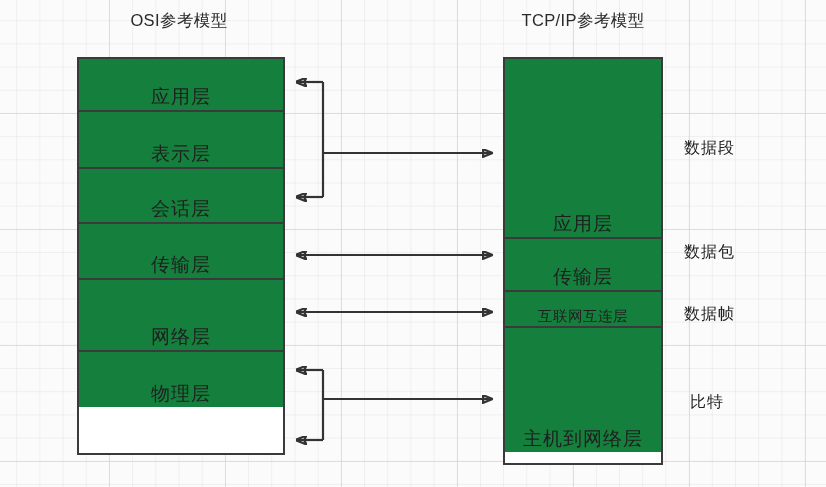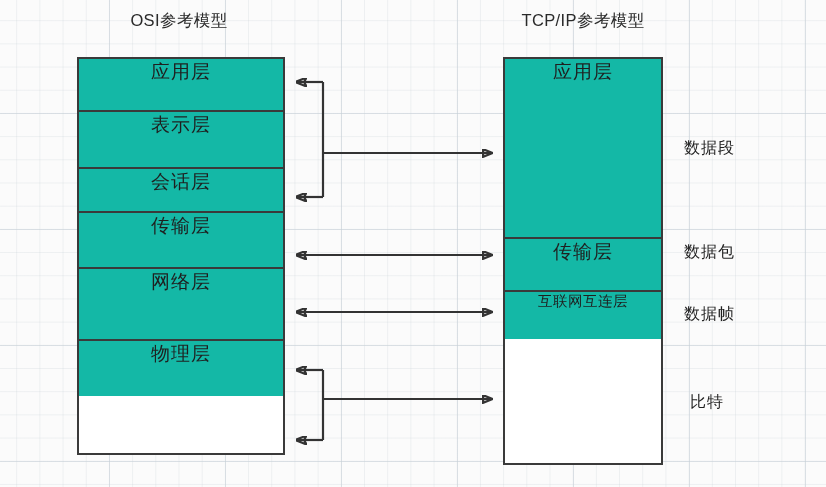--- a/index.html
+++ b/index.html
@@ -34,24 +34,24 @@
   .stack{
     position:absolute;
     border:2.2px solid #3a3a3a;
     box-sizing:border-box;
     background:#ffffff;
   }
   .layer{
     position:relative;
     box-sizing:border-box;
     display:flex;
-    align-items:flex-start;
+    align-items:flex-end;
     justify-content:center;
     color:#1f1f1f;
-    background:#14b8a6;
+    background:#15803d;
     font-size:19px;
     letter-spacing:1px;
     white-space:nowrap;
   }
   .layer + .layer{ border-top:2.2px solid #3a3a3a; }
   .layer.sm{ font-size:14.5px; letter-spacing:.5px; }
 
   .rlabel{
     position:absolute;
     font-size:16px;
@@ -83,43 +83,46 @@
 
   <div class="title" style="left:503px;top:10px;width:160px;">TCP/IP参考模型</div>
 
   <div class="stack" style="left:77px;top:57px;width:208px;height:398px;">
     <div class="layer" style="height:51px;">
         <span>应用层</span>
       </div>
     <div class="layer" style="height:57px;">
         <span>表示层</span>
       </div>
-    <div class="layer" style="height:44px;">
+    <div class="layer" style="height:55px;">
         <span>会话层</span>
       </div>
     <div class="layer" style="height:56px;">
         <span>传输层</span>
       </div>
     <div class="layer" style="height:72px;">
         <span>网络层</span>
       </div>
     <div class="layer" style="height:57px;">
         <span>物理层</span>
       </div>
   </div>
 
   <div class="stack" style="left:503px;top:57px;width:160px;height:408px;">
     <div class="layer" style="height:178px;">
         <span>应用层</span>
       </div>
     <div class="layer" style="height:53px;">
         <span>传输层</span>
       </div>
-    <div class="layer sm" style="height:49px;">
+    <div class="layer sm" style="height:36px;">
         <span>互联网互连层</span>
+      </div>
+    <div class="layer" style="height:126px;">
+        <span>主机到网络层</span>
       </div>
   </div>
 
   <div class="rlabel" style="left:684px;top:138px;">数据段</div>
   <div class="rlabel" style="left:684px;top:242px;">数据包</div>
   <div class="rlabel" style="left:684px;top:304px;">数据帧</div>
   <div class="rlabel" style="left:690px;top:392px;">比特</div>
 
   <svg class="wires" viewBox="0 0 826 487">
     <defs>

